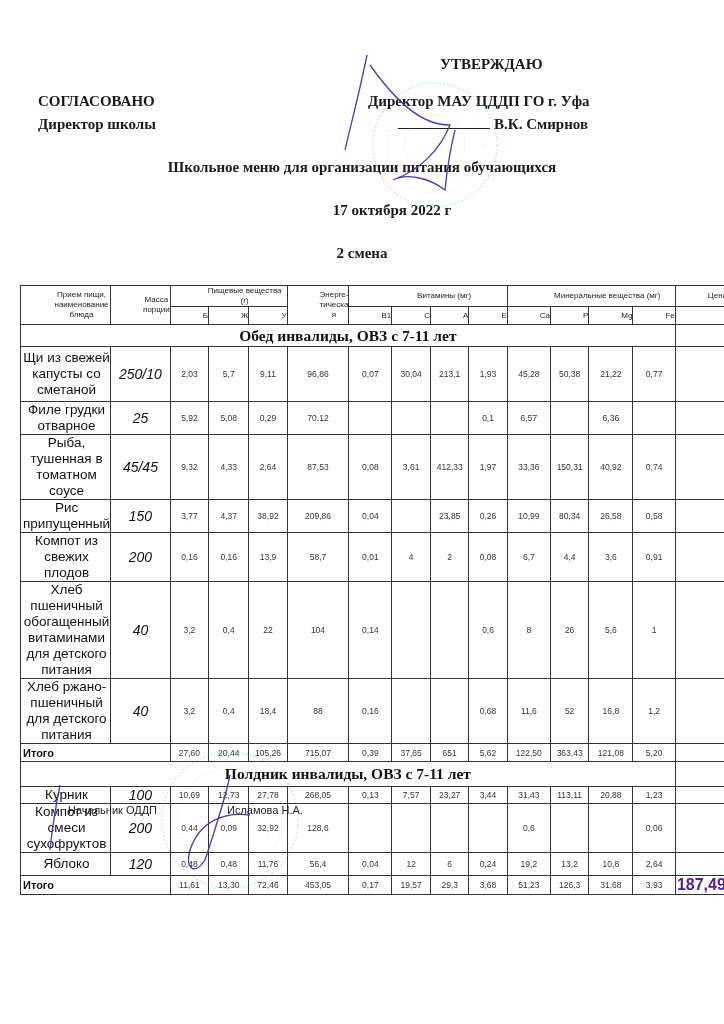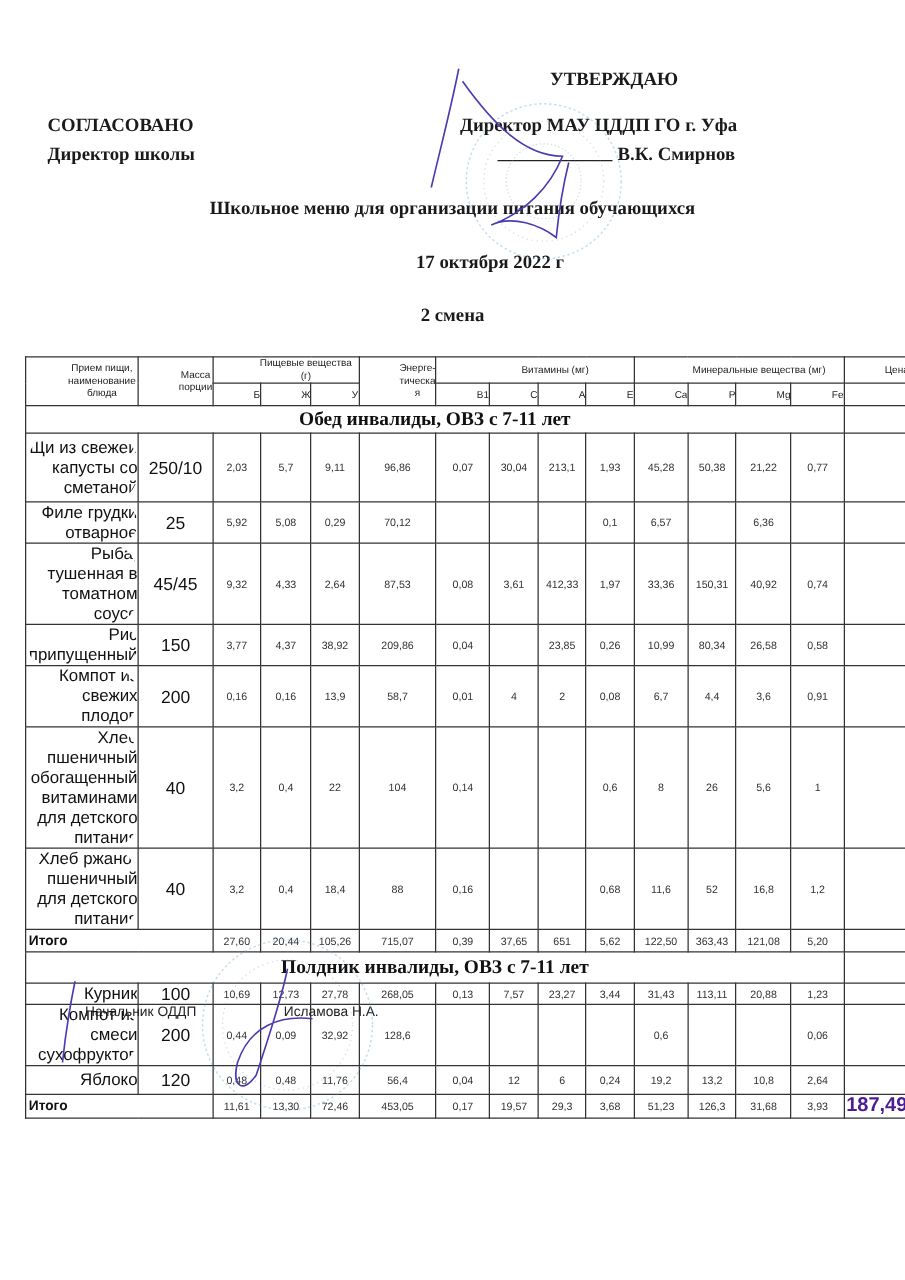--- a/index.html
+++ b/index.html
@@ -13,22 +13,22 @@
   .hdr-r3 { left: 398px; top: 116px; font-size: 15px; }
   .sign-line { left: 398px; top: 128px; width: 92px; border-bottom: 1px solid #222; }
   .hdr-r3 span { margin-left: 96px; text-align: center; }
   .title { left: 0; width: 724px; text-align: center; font-size: 15px; }
   .t1 { top: 159px; }
   .t2 { top: 202px; padding-left: 30px; }
   .t3 { top: 245px; }
 
   table.menu { position: absolute; left: 20px; top: 285px; border-collapse: collapse; table-layout: fixed; font-family: "Liberation Sans", sans-serif; }
   table.menu td { border: 1px solid #333; padding: 0; text-align: center; vertical-align: middle; font-size: 8.5px; color: #333; overflow: hidden; }
-  table.menu td.name { text-align: right; font-size: 13.5px; line-height: 16px; padding-left: 2px; color: #111; border-radius: 23px; }
-  table.menu td.mass { font-size: 14px; color: #111; }
+  table.menu td.name { text-align: center; font-size: 13.5px; line-height: 16px; padding-left: 2px; color: #111; }
+  table.menu td.mass { font-size: 14px; color: #111; font-style: italic; }
   table.menu td.th { font-size: 8px; line-height: 10px; color: #222; padding-left: 32px; }
   table.menu td.section { font-family: "Liberation Serif", serif; font-weight: bold; font-size: 15.5px; color: #111; }
   table.menu td.total-label { text-align: left; font-weight: bold; font-size: 11px; padding-left: 2px; color: #111; }
   table.menu td.price { font-weight: bold; font-size: 16px; color: #4c1d95; }
 
   .footer1 { left: 68px; top: 804px; font-family: "Liberation Sans", sans-serif; font-size: 11px; color: #222; }
   .footer2 { left: 227px; top: 804px; font-family: "Liberation Sans", sans-serif; font-size: 11px; color: #222; }
   svg.overlay { position: absolute; left: 0; top: 0; pointer-events: none; }
 </style>
 </head>

